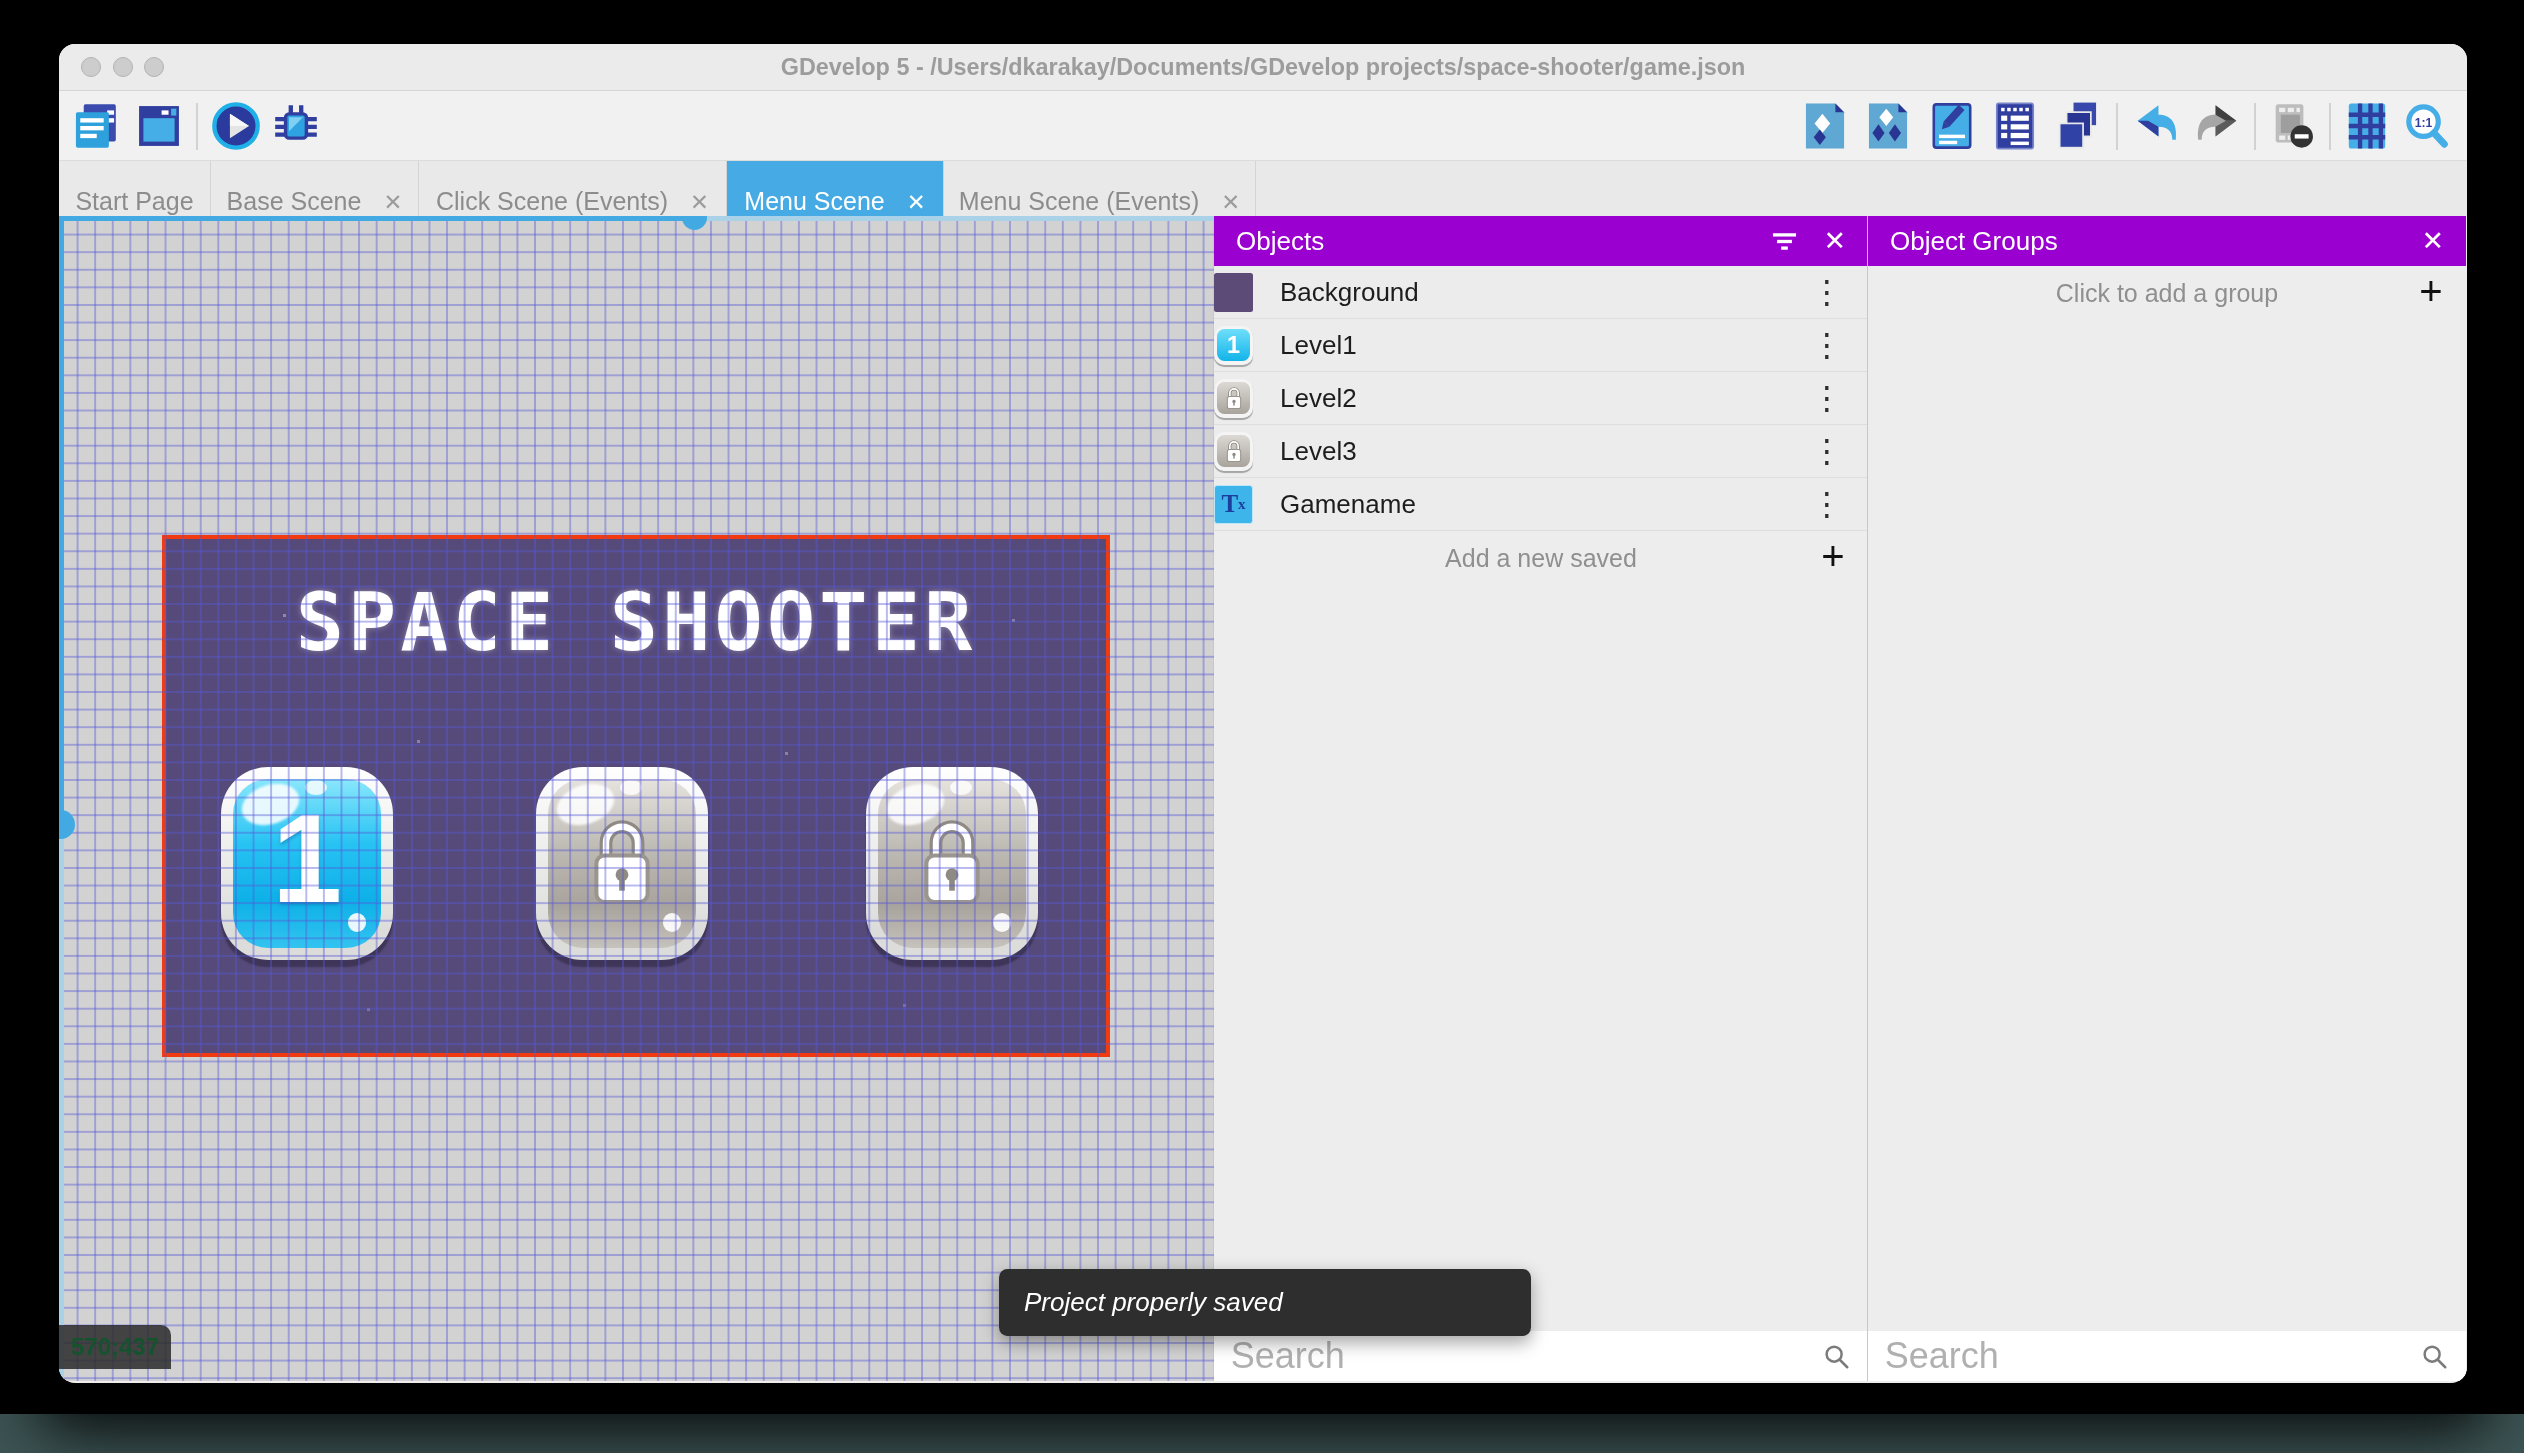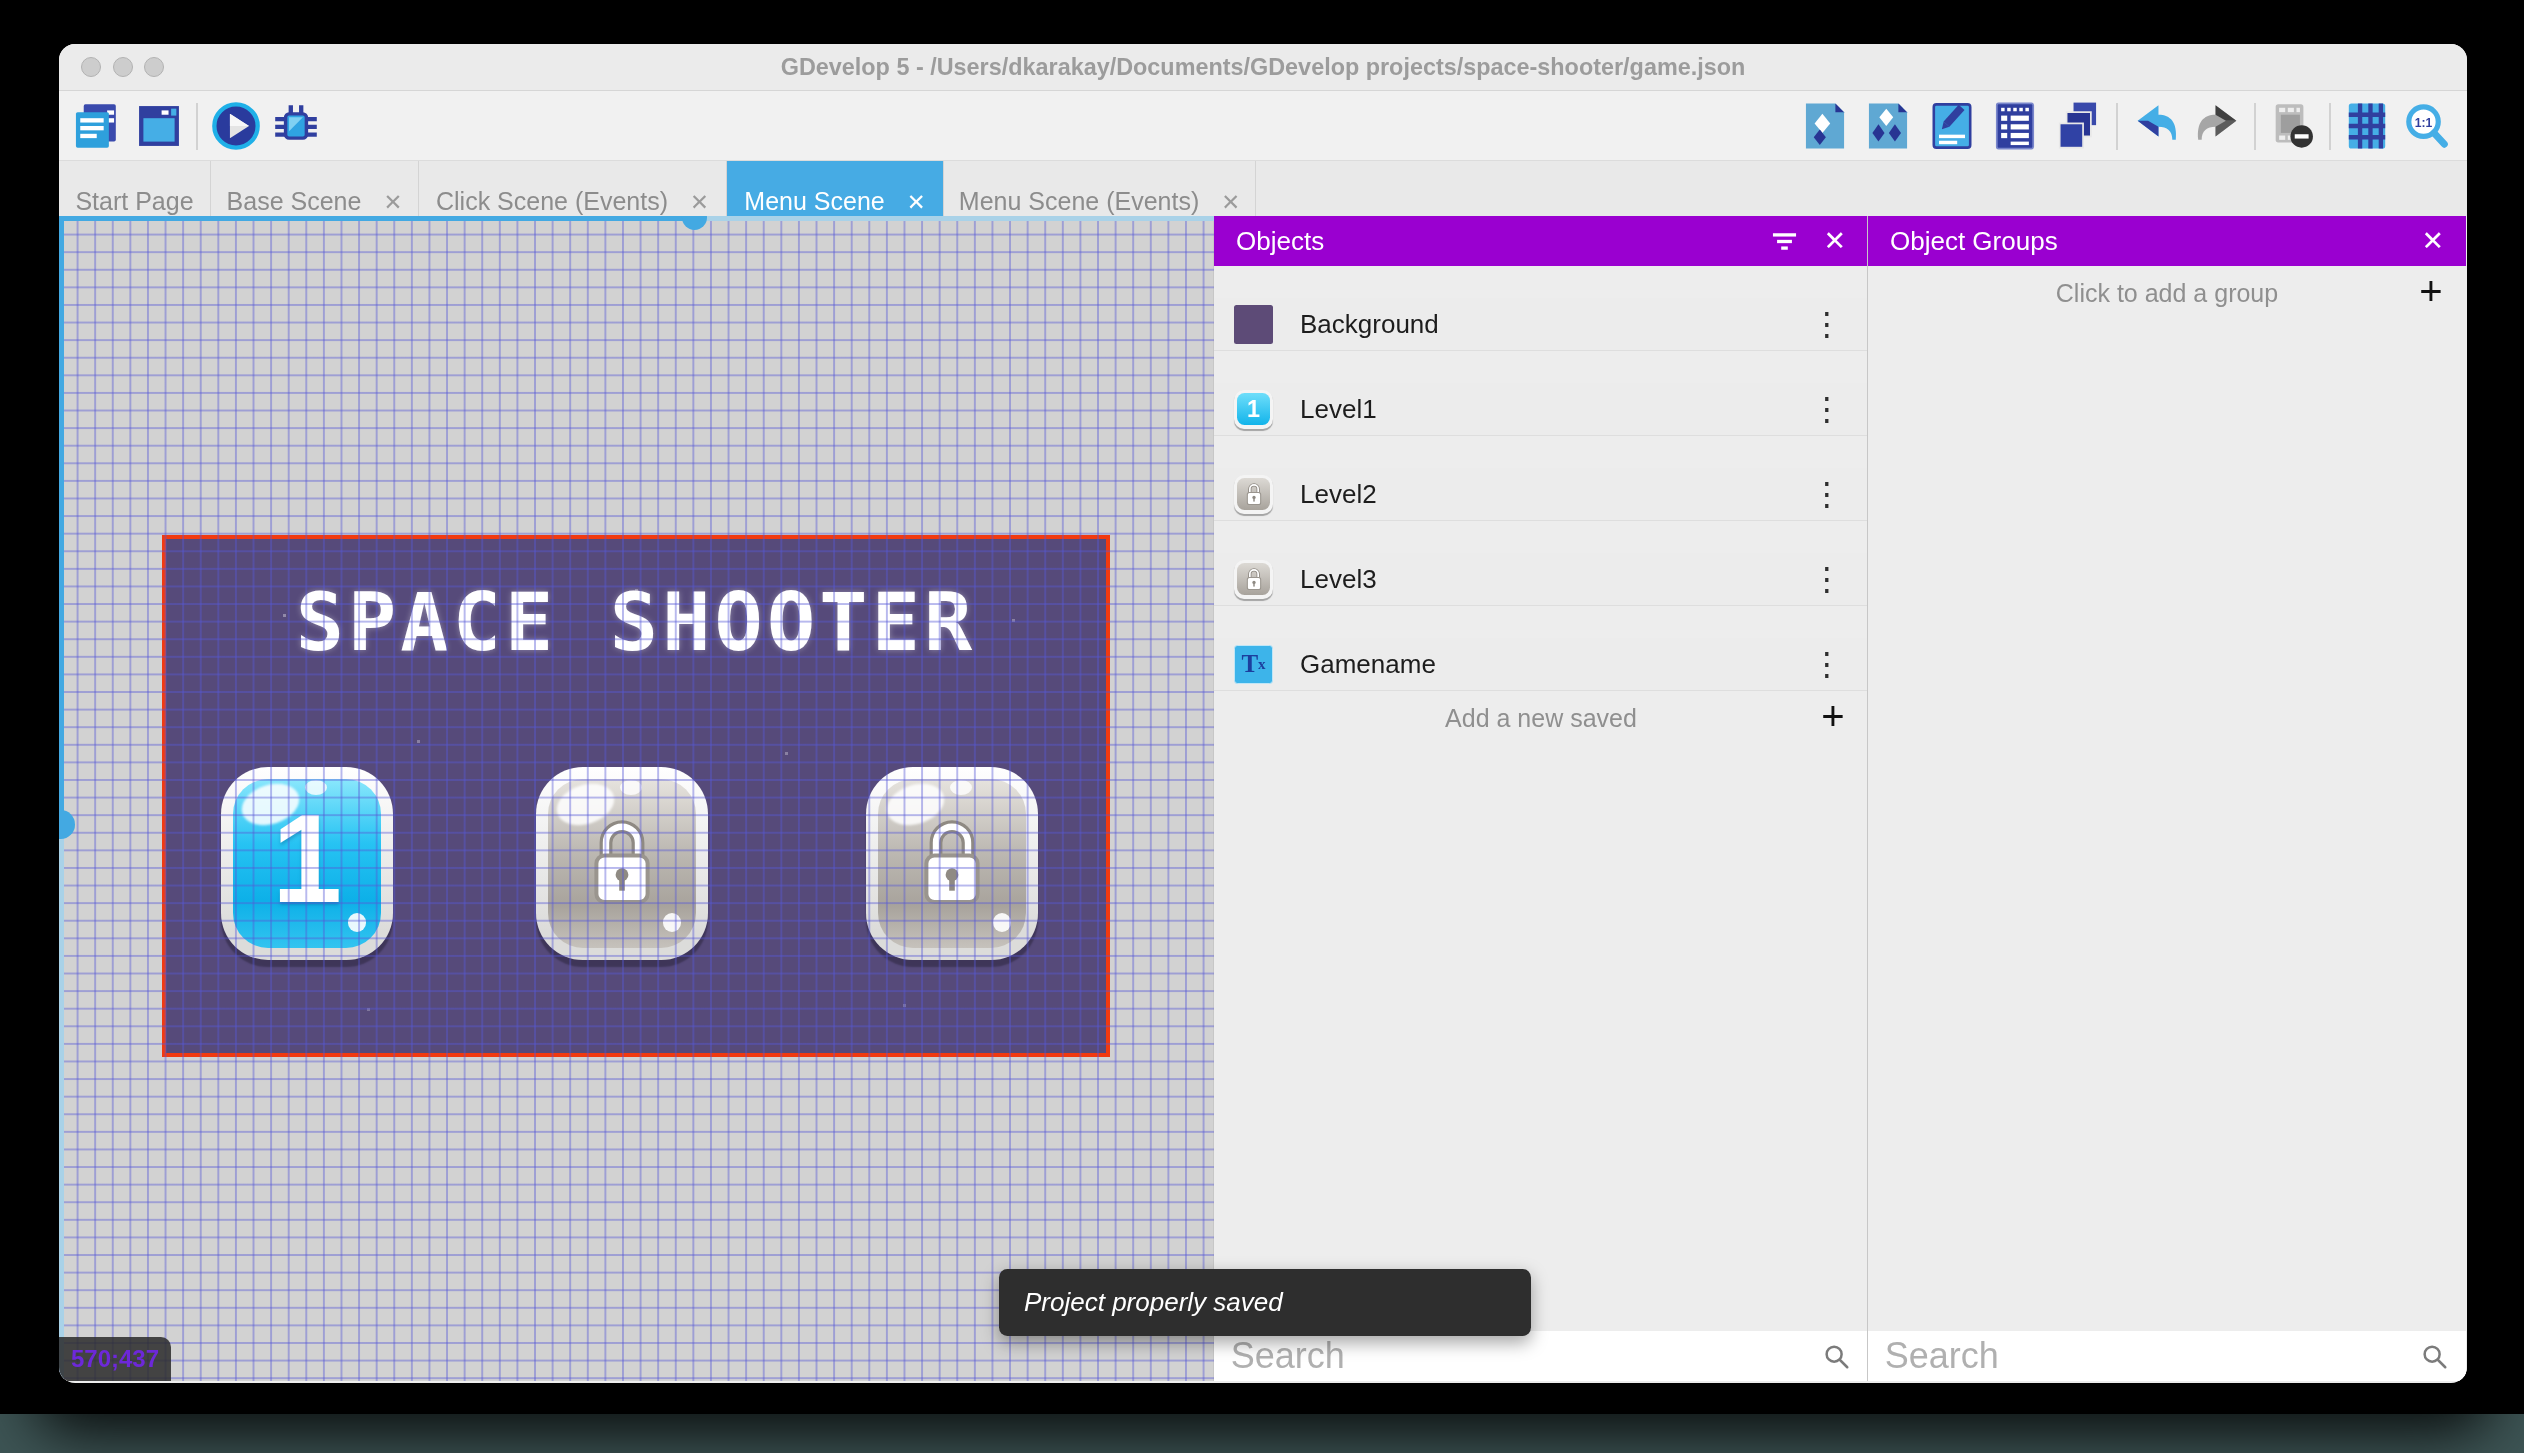--- a/index.html
+++ b/index.html
@@ -73,37 +73,37 @@
 
   .htrack { position:absolute; left:0; top:0; right:0; height:5px; background:#a9d2e8; z-index:6; }
   .hthumb { position:absolute; left:0; top:0; width:635px; height:5px; background:#43a9e2; z-index:7; }
   .hcap   { position:absolute; left:623px; top:-11px; width:25px; height:25px; border-radius:50%;
             background:#43a9e2; z-index:7; }
   .vtrack { position:absolute; left:0; top:0; bottom:0; width:5px; background:#a9d2e8; z-index:6; }
   .vthumb { position:absolute; left:0; top:0; width:5px; height:608px; background:#43a9e2; z-index:7; }
   .vcap   { position:absolute; left:-12.6px; top:594px; width:28.5px; height:28.5px; border-radius:50%;
             background:#43a9e2; z-index:7; }
 
-  .coords { position:absolute; left:0; bottom:0; width:112px; height:44px;
+  .coords { position:absolute; left:0; bottom:12px; width:112px; height:44px;
             background:rgba(42,42,42,0.85); border-radius:0 10px 0 0; z-index:8;
-            color:#6d28d9; font-size:24px; font-weight:700; display:flex;
+            color:#14532d; font-size:24px; font-weight:700; display:flex;
             align-items:center; justify-content:center; }
 
   
   .panel { position:absolute; top:0; height:1165px; background:#ededed; border-left:1.7px solid #c7c7c7; }
   .objpanel { left:1154px; width:655px; }
   .grppanel { left:1808px; width:599px; }
   .phead { height:50px; background:#9a00d0; display:flex; align-items:center; padding:0 22px; }
   .phead .ptitle { color:#fff; font-size:26px; }
   .phead .spacer { flex:1; }
   .flicon { width:33px; height:33px; margin-right:22px; }
   .pclose { color:#fff; font-size:27px; line-height:1; }
 
-  .orow { height:53px; display:flex; align-items:center; padding-left:20px;
-          border-bottom:1.7px solid #dedede; background:#ececec;margin-top:32px; }
+  .orow { height:53px; display:flex; align-items:center; 
+          border-bottom:1.7px solid #dedede; background:#ececec; }
   .othumb { width:39px; height:39px; margin-right:27px; flex:0 0 auto; }
   .oname { font-size:26px; color:#1d1d1d; }
   .okebab { margin-left:auto; margin-right:25px; color:#2e2e2e; font-size:32px;
             font-family:"DejaVu Sans", sans-serif; line-height:1; }
   .thumb-bg { width:39px; height:39px; background:#5d4b77; border-radius:2.5px; }
   .thumb-btn { width:39px; height:39px; border-radius:10px; padding:3.3px; background:#f4f4f4;
                box-shadow:0 1.7px 0.8px rgba(0,0,0,.3); }
   .thumb-btn .ti { width:100%; height:100%; border-radius:7.5px; display:flex; align-items:center;
                    justify-content:center; }
   .ti.blue { background:linear-gradient(180deg,#6fdefa,#12b4ea); color:#fff; font-weight:700; font-size:23.4px; }

